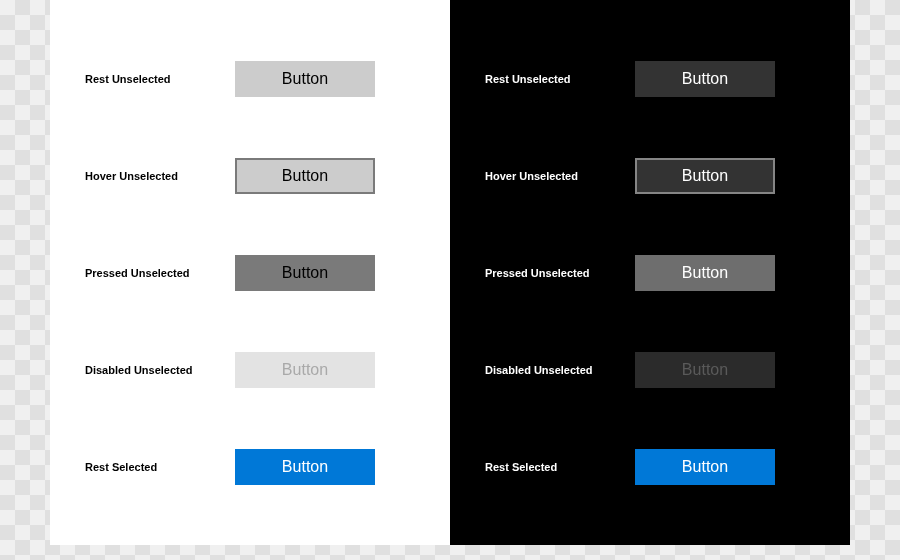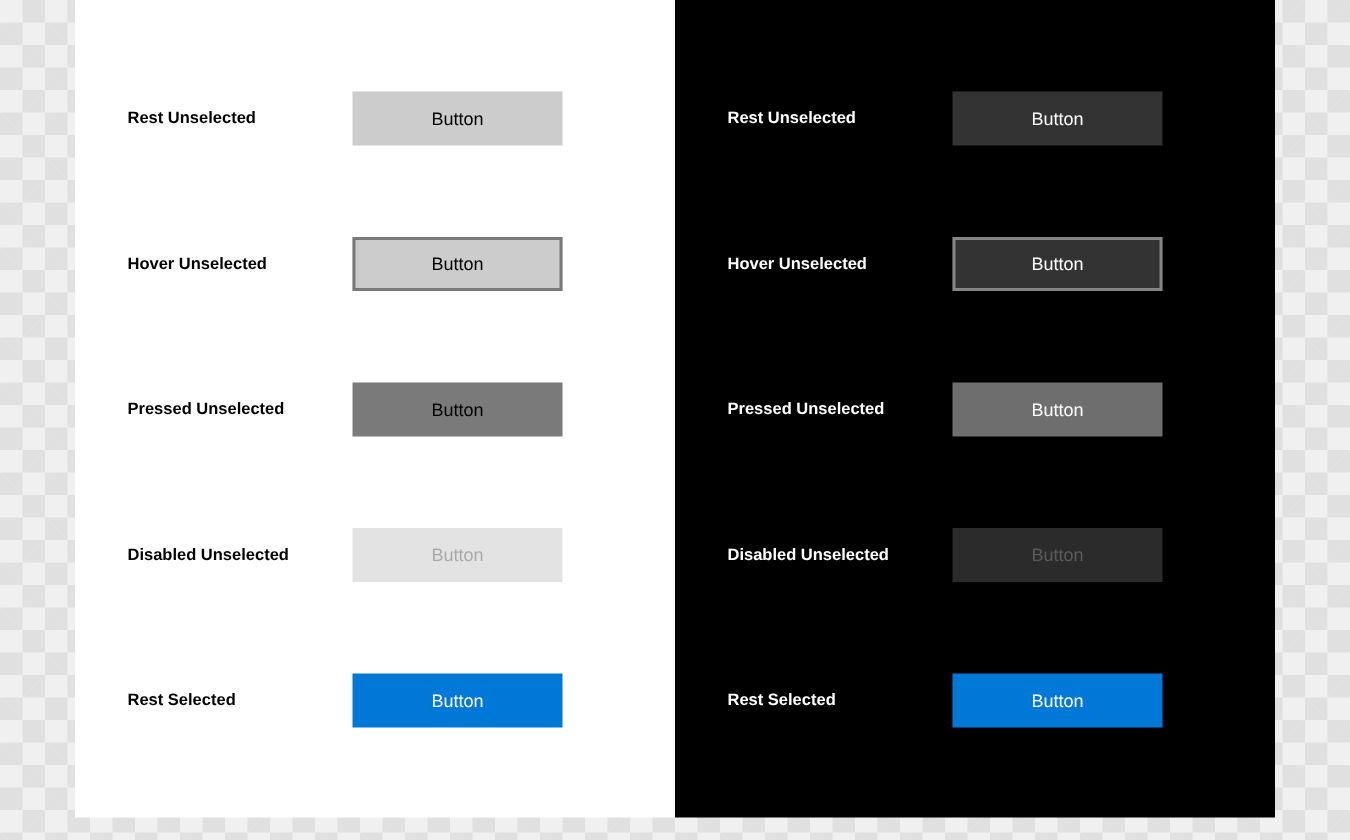--- a/index.html
+++ b/index.html
@@ -40,21 +40,21 @@
     flex: 0 0 150px;
     font-size: 11px;
     font-weight: 600;
   }
   .btn {
     width: 140px;
     height: 36px;
     display: inline-flex;
     align-items: center;
     justify-content: center;
-    font-size: 12px;
+    font-size: 16px;
     border: 2px solid transparent;
     user-select: none;
     font-family: inherit;
   }
   
   .light .btn.rest      { background:#cccccc; color:#000; }
   .light .btn.hover     { background:#cccccc; color:#000; border-color:#7a7a7a; }
   .light .btn.pressed   { background:#7a7a7a; color:#000; }
   .light .btn.disabled  { background:#e3e3e3; color:#a9a9a9; }
   .light .btn.selected  { background:#0078d7; color:#fff; }

